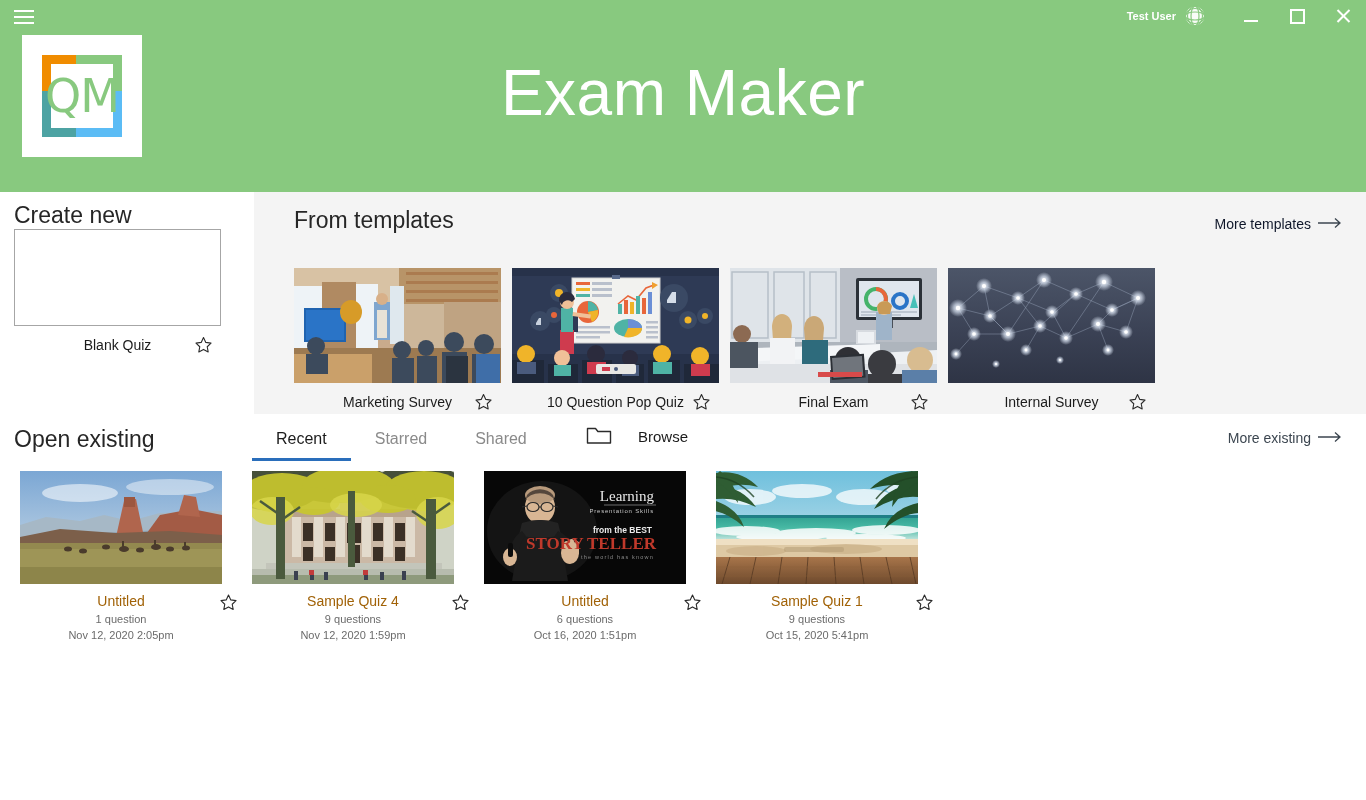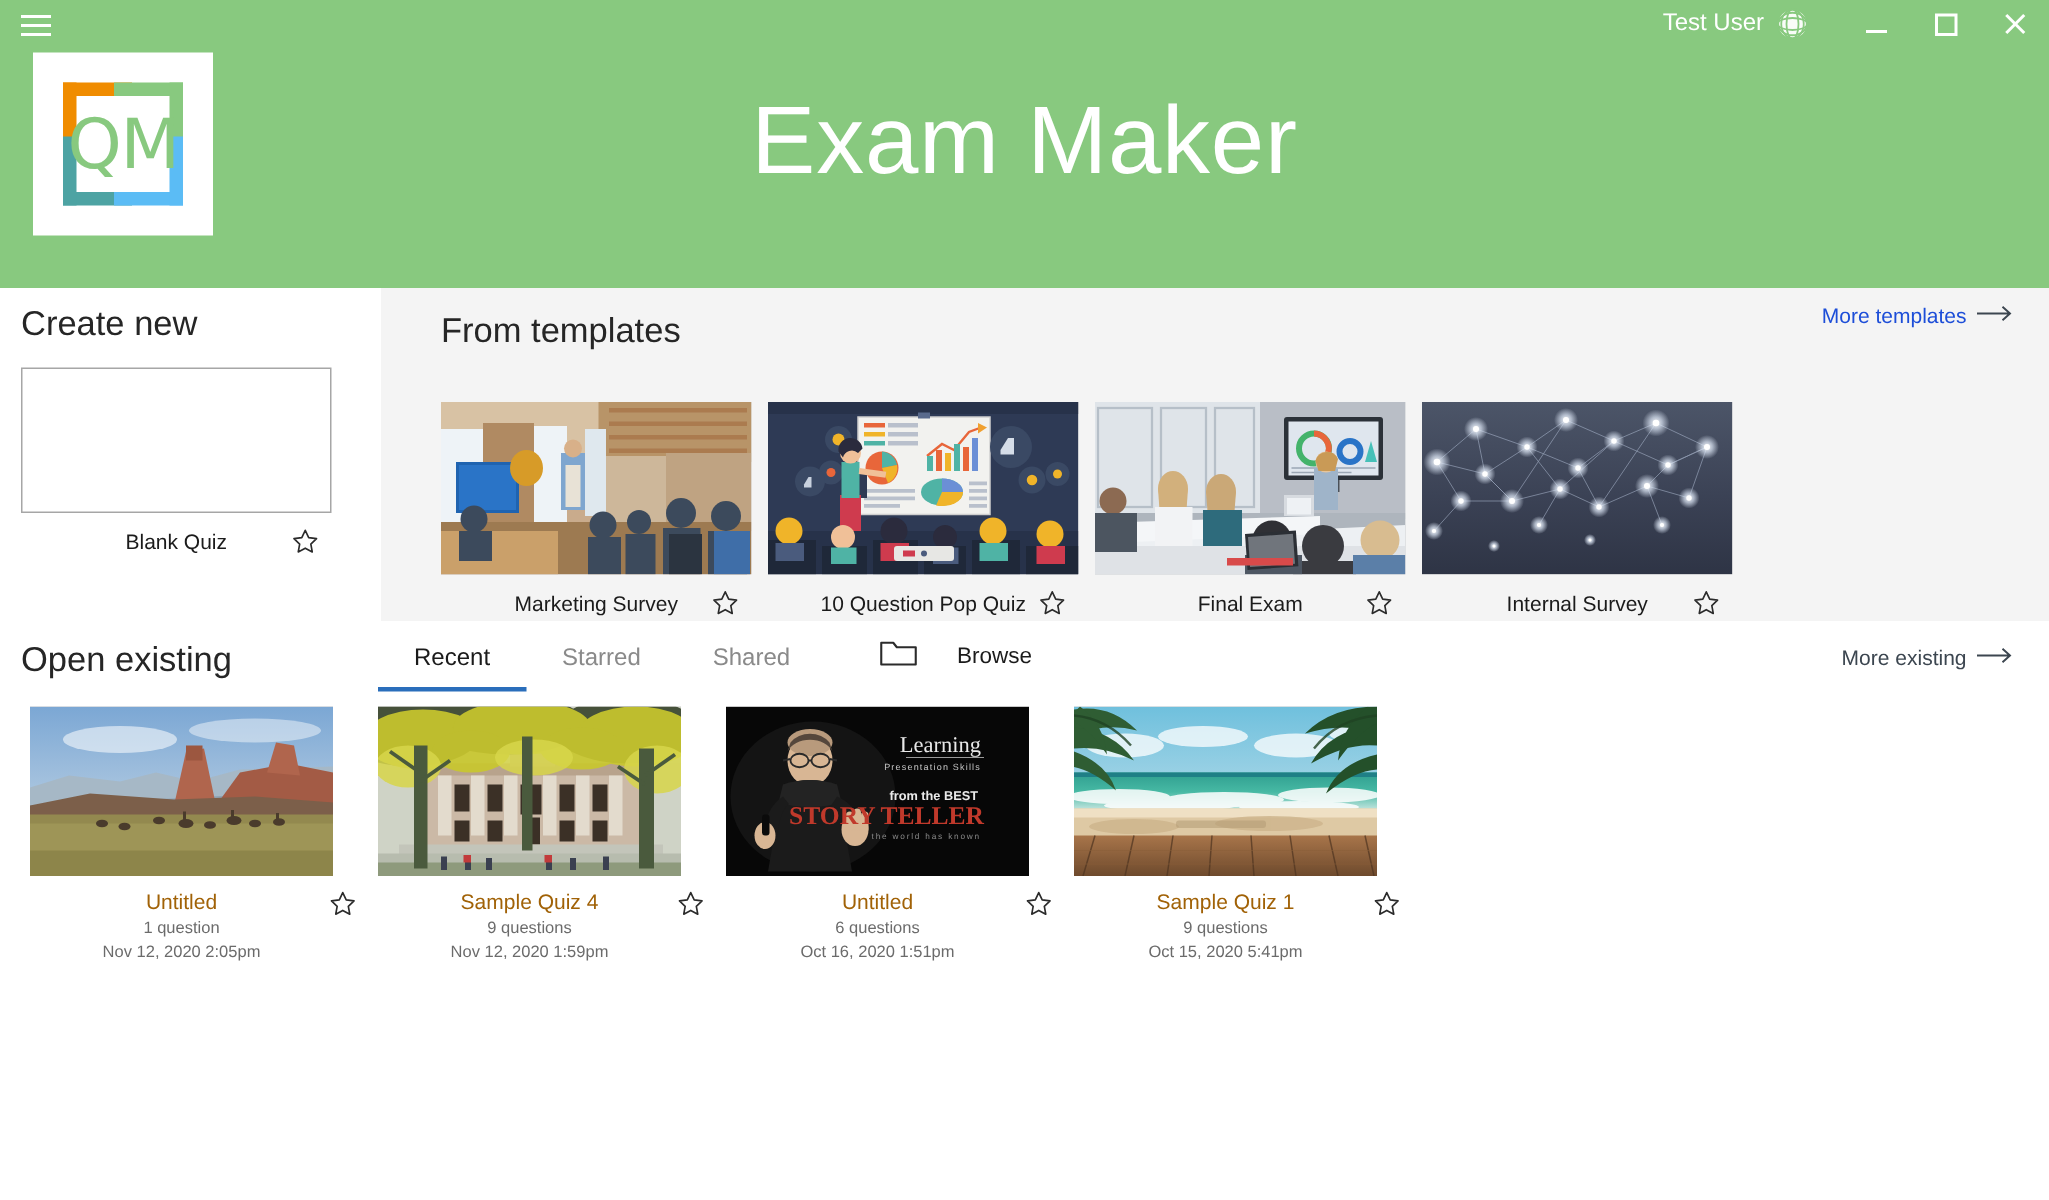--- a/index.html
+++ b/index.html
@@ -49,21 +49,21 @@
     position: absolute; left: 0; right: 0; top: 56px;
     text-align: center;
     font-size: 64px; font-weight: 300; color: #ffffff;
     letter-spacing: 0.5px;
   }
   .win-area {
     position: absolute; right: 0; top: 0;
     height: 32px; display: flex; align-items: center; gap: 0;
   }
   .user-name {
-    font-size: 16px; font-weight: normal; color: #ffffff;
+    font-size: 11px; font-weight: bold; color: #ffffff;
     margin-right: 8px; white-space: nowrap;
   }
   .avatar { width: 22px; height: 22px; margin-right: 22px; cursor: pointer; }
   .win-btn {
     width: 46px; height: 32px;
     display: flex; align-items: center; justify-content: center;
     cursor: pointer;
   }
   .win-btn .bar-min { width: 14px; height: 2px; background: #ffffff; margin-top: 9px; }
   .win-btn .box-max { width: 15px; height: 15px; border: 2px solid #ffffff; }
@@ -80,35 +80,35 @@
     font-size: 23px; font-weight: 400; color: #262626;
   }
 
   
   .row-templates {
     position: relative; width: 1366px; height: 222px;
   }
   .create-new {
     position: absolute; left: 14px; top: 10px; width: 240px;
   }
-  .create-new .sec-heading { margin-bottom: 16px; }
+  .create-new .sec-heading { margin-bottom: 0; }
   .blank-card {
     width: 207px; height: 97px;
     background: #ffffff; border: 1px solid #a6a6a6;
     cursor: pointer;
   }
   .templates-panel {
     position: absolute; left: 254px; top: 0;
     width: 1112px; height: 222px;
     background: #f4f4f4;
   }
   .templates-panel .sec-heading { position: absolute; left: 40px; top: 15px; }
   .more-link {
-    position: absolute; right: 22px; top: 10px;
-    font-size: 14px; color: #1d4ed8; cursor: pointer;
+    position: absolute; right: 22px; top: 24px;
+    font-size: 14px; color: #0f172a; cursor: pointer;
     display: flex; align-items: center; gap: 7px;
   }
   .arrow-r { display: inline-block; }
 
   .tpl-track {
     position: absolute; left: 40px; top: 48px;
     display: flex; gap: 11px; margin-top: 28px;
   }
   .tile { width: 207px; }
   .thumb {

